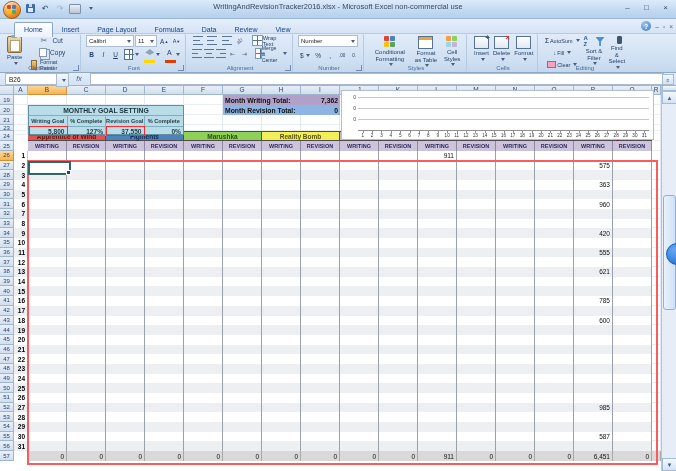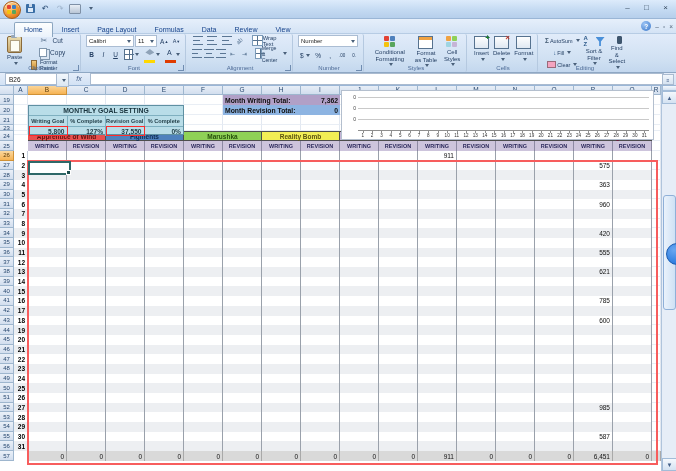--- a/index.html
+++ b/index.html
@@ -135,20 +135,21 @@
       <span class="qbtn">
           <span style="color:#9fb4cc">↷</span>
         </span>
       <span class="qbtn">
           <span class="ic-print"></span>
         </span>
       <span class="qbtn">
           <span class="dd"></span>
         </span>
     </div>
+    <div id="title-text" class="abs">WritingAndRevisionTracker2016.xlsx - Microsoft Excel non-commercial use</div>
     <div id="winbtns" class="abs">
       <span class="wbtn">–</span>
       <span class="wbtn">□</span>
       <span class="wbtn">×</span>
     </div>
   </div>
 
   <div id="tabrow" class="abs">
     <div id="tabs" style="position:absolute;left:14px;top:0"><span class="tab active">Home</span><span class="tab">Insert</span><span class="tab">Page Layout</span><span class="tab">Formulas</span><span class="tab">Data</span><span class="tab">Review</span><span class="tab">View</span></div>
     <div id="tabrow-right">

